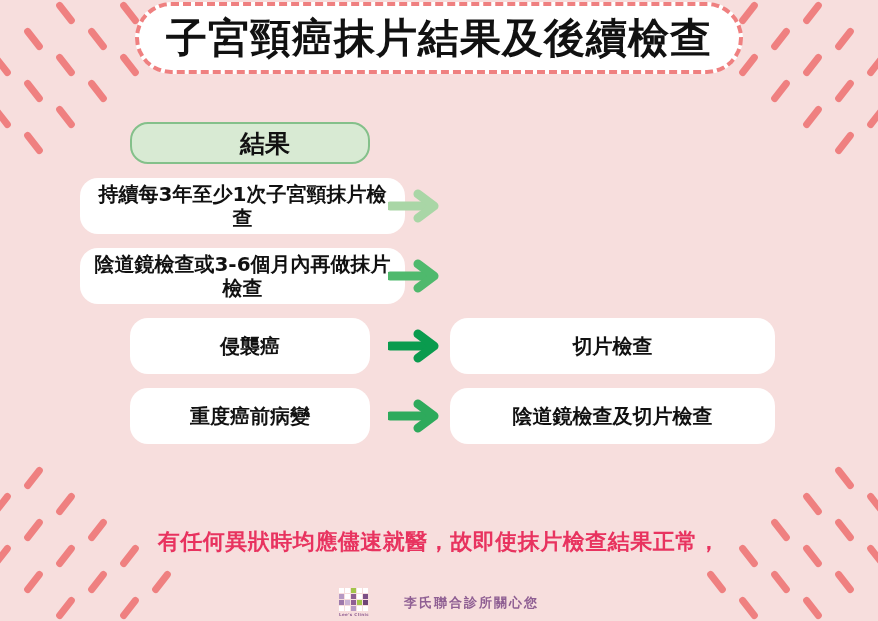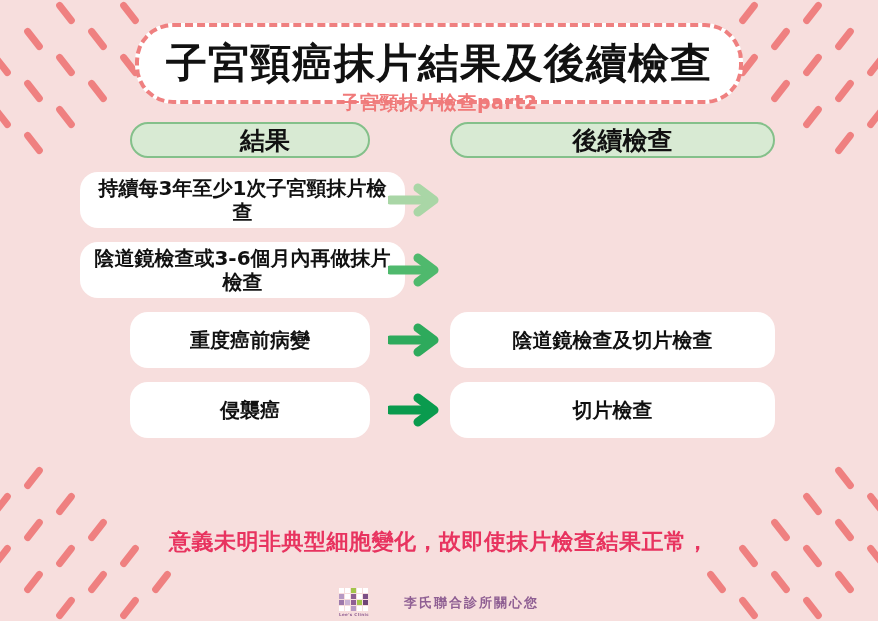--- a/index.html
+++ b/index.html
@@ -39,23 +39,23 @@
     height: 26px;
     border-radius: 4px;
     background: #ef8080;
   }
 
   
   .title-wrap {
     position: absolute;
     left: 50%;
     transform: translateX(-50%);
-    top: 23px;
+    top: 2px;
     width: 608px;
-    height: 81px;
+    height: 72px;
   }
   .title-plate {
     position: absolute;
     inset: 0;
     background: #ffffff;
     border: 4px dashed #ef8080;
     border-radius: 38px;
     box-sizing: border-box;
   }
   .title-text {
@@ -117,21 +117,21 @@
     justify-content: center;
     text-align: center;
     box-sizing: border-box;
     padding: 0 10px;
   }
 
   .header-row .cell-left,
   .header-row .cell-right {
     background: #d8ead3;
     border: 2px solid #84c08a;
-    height: 36px;
+    height: 42px;
     font-size: 25px;
     font-weight: bold;
     color: #111;
     padding-left: 30px;
   }
 
   .data-row .cell-left,
   .data-row .cell-right {
     background: #ffffff;
     height: 56px;
@@ -274,27 +274,25 @@
       <span class="dash" style="right: 8px; bottom: 110px; transform: rotate(-38deg); background: rgb(239, 128, 128);"></span>
       <span class="dash" style="right: 72px; bottom: 110px; transform: rotate(-38deg); background: rgb(239, 128, 128);"></span>
       <span class="dash" style="right: 40px; bottom: 136px; transform: rotate(-38deg); background: rgb(239, 128, 128);"></span>
     </div>
 
   <div class="title-wrap">
     <div class="title-plate"></div>
     <div class="title-text">子宮頸癌抹片結果及後續檢查</div>
   </div>
 
-  <div class="subtitle">子宮頸抹片檢查part2</div>
 
   <div class="grid">
 
     <div class="row header-row">
       <div class="cell-left">結果</div>
-      <div class="cell-right">後續檢查</div>
     </div>
 
     <div class="row data-row">
       <div class="arrow">
           <svg width="60" height="36" viewBox="0 0 60 36" aria-hidden="true">
             <path d="M2 18 H40" stroke="#a9d6a6" stroke-width="9" stroke-linecap="round" fill="none"></path>
             <path d="M30 6 L46 18 L30 30" stroke="#a9d6a6" stroke-width="9" stroke-linecap="round" stroke-linejoin="round" fill="none"></path>
           </svg>
         </div>
       <div class="cell-right">持續每3年至少1次子宮頸抹片檢查</div>
@@ -302,48 +300,48 @@
 
 
     <div class="row data-row">
       <div class="arrow">
           <svg width="60" height="36" viewBox="0 0 60 36" aria-hidden="true">
             <path d="M2 18 H40" stroke="#4fb96d" stroke-width="9" stroke-linecap="round" fill="none"></path>
             <path d="M30 6 L46 18 L30 30" stroke="#4fb96d" stroke-width="9" stroke-linecap="round" stroke-linejoin="round" fill="none"></path>
           </svg>
         </div>
       <div class="cell-right">陰道鏡檢查或3-6個月內再做抹片檢查</div>
+    </div>
+
+    <div class="row data-row">
+      <div class="cell-left">侵襲癌</div>
+      <div class="arrow">
+          <svg width="60" height="36" viewBox="0 0 60 36" aria-hidden="true">
+            <path d="M2 18 H40" stroke="#0a9b4e" stroke-width="9" stroke-linecap="round" fill="none"></path>
+            <path d="M30 6 L46 18 L30 30" stroke="#0a9b4e" stroke-width="9" stroke-linecap="round" stroke-linejoin="round" fill="none"></path>
+          </svg>
+        </div>
+      <div class="cell-right">切片檢查</div>
     </div>
 
     <div class="row data-row">
       <div class="cell-left">重度癌前病變</div>
       <div class="arrow">
           <svg width="60" height="36" viewBox="0 0 60 36" aria-hidden="true">
             <path d="M2 18 H40" stroke="#2eaa5c" stroke-width="9" stroke-linecap="round" fill="none"></path>
             <path d="M30 6 L46 18 L30 30" stroke="#2eaa5c" stroke-width="9" stroke-linecap="round" stroke-linejoin="round" fill="none"></path>
           </svg>
         </div>
       <div class="cell-right">陰道鏡檢查及切片檢查</div>
     </div>
 
-    <div class="row data-row">
-      <div class="cell-left">侵襲癌</div>
-      <div class="arrow">
-          <svg width="60" height="36" viewBox="0 0 60 36" aria-hidden="true">
-            <path d="M2 18 H40" stroke="#0a9b4e" stroke-width="9" stroke-linecap="round" fill="none"></path>
-            <path d="M30 6 L46 18 L30 30" stroke="#0a9b4e" stroke-width="9" stroke-linecap="round" stroke-linejoin="round" fill="none"></path>
-          </svg>
-        </div>
-      <div class="cell-right">切片檢查</div>
-    </div>
-
   </div>
 
   <div class="footnote">
-    <div>意義未明非典型細胞變化，故即使抹片檢查結果正常，</div>
+    <div>有任何異狀時均應儘速就醫，故即使抹片檢查結果正常，</div>
   </div>
 
   <div class="logo-bar">
     <div class="logo-mark">
       <div class="logo-grid">
           <i style="background: rgb(255, 255, 255);"></i>
           <i style="background: rgb(255, 255, 255);"></i>
           <i style="background: rgb(163, 196, 74);"></i>
           <i style="background: rgb(255, 255, 255);"></i>
           <i style="background: rgb(255, 255, 255);"></i>

